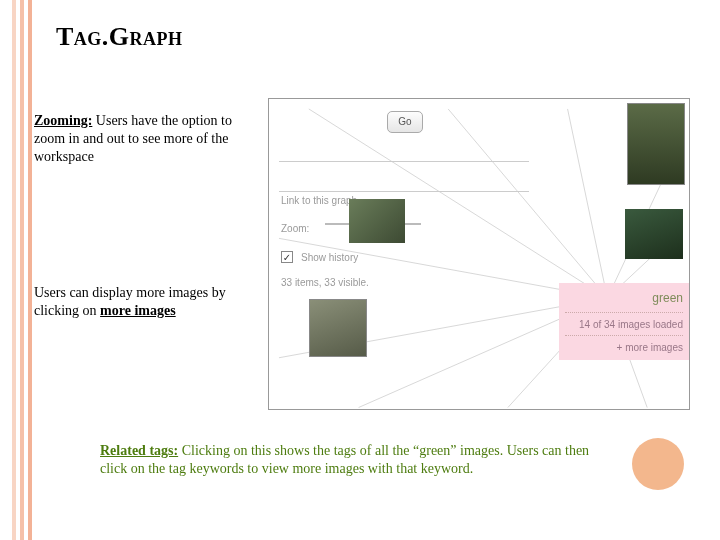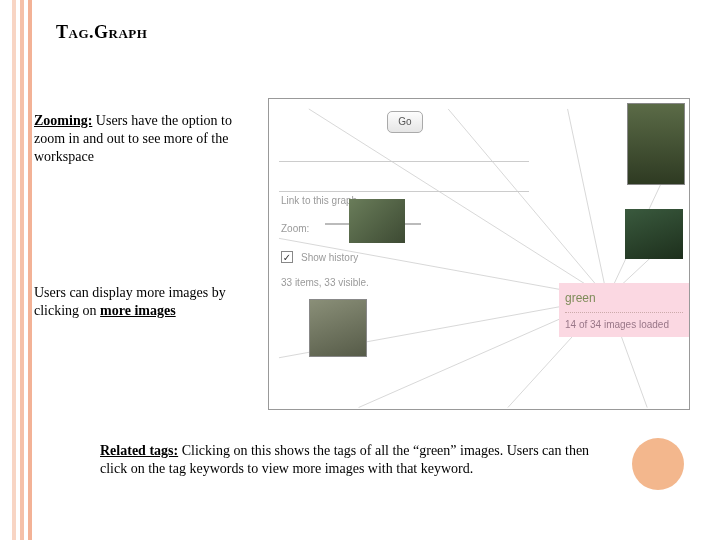--- a/index.html
+++ b/index.html
@@ -27,21 +27,21 @@
     width: 52px;
     height: 52px;
     border-radius: 50%;
     background: #f3b78d;
     z-index: 5;
   }
   .title {
     position: absolute;
     top: 22px;
     left: 56px;
-    font-size: 18px;
+    font-size: 26px;
     font-weight: bold;
     font-family: Georgia, serif;
     font-variant: small-caps;
     letter-spacing: 0.5px;
     color: #000;
   }
   .para1 {
     position: absolute;
     top: 112px;
     left: 34px;
@@ -59,21 +59,21 @@
     line-height: 1.3;
     color: #000;
   }
   .para3 {
     position: absolute;
     top: 442px;
     left: 100px;
     width: 500px;
     font-size: 14px;
     line-height: 1.3;
-    color: #000000;
+    color: #4d7c0f;
   }
   .u { text-decoration: underline; font-weight: bold; }
 
   .shot {
     position: absolute;
     top: 98px;
     left: 268px;
     width: 422px;
     height: 312px;
     border: 1px solid #999;
@@ -156,20 +156,21 @@
   .pink-panel {
     position: absolute;
     top: 184px;
     right: 0;
     width: 130px;
     background: #fbd8e2;
     padding: 6px 6px 4px 6px;
     color: #978;
     font-size: 10px;
     line-height: 1.6;
+    text-align: right;
   }
   .pink-panel .tag { color: #7f8c5a; font-size: 12px; margin-bottom: 4px; }
   .pink-panel .row { border-top: 1px dotted #caa; padding-top: 4px; margin-top: 2px; }
 </style>
 </head>
 <body>
 
 <div class="stripe s1"></div>
 <div class="stripe s2"></div>
 <div class="stripe s3"></div>
@@ -218,14 +219,15 @@
   <div class="panel-text items-line">33 items, 33 visible.</div>
 
   <div class="thumb t1"></div>
   <div class="thumb t2"></div>
   <div class="thumb t3"></div>
   <div class="thumb t4"></div>
 
   <div class="pink-panel">
     <div class="tag">green</div>
     <div class="row">14 of 34 images loaded</div>
+    <div class="row">+ more images</div>
   </div>
 </div>
 
 </body></html>

